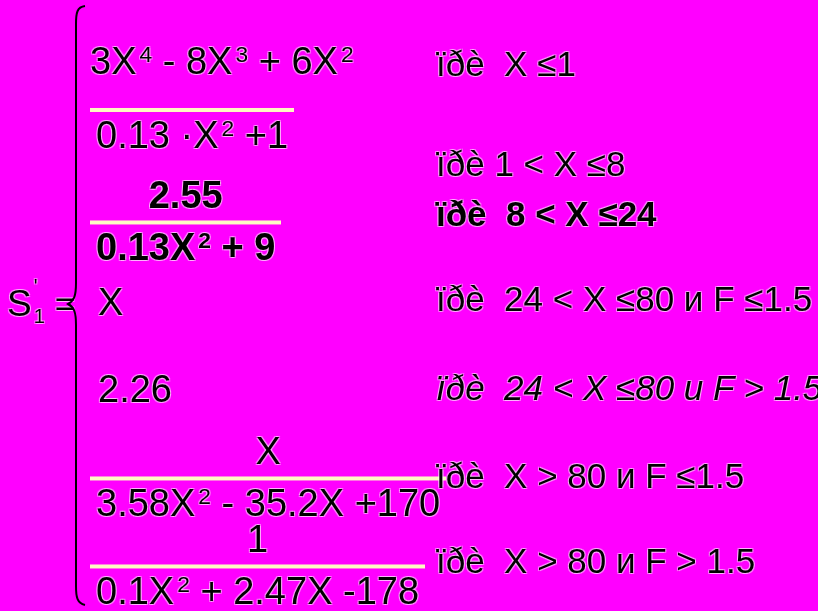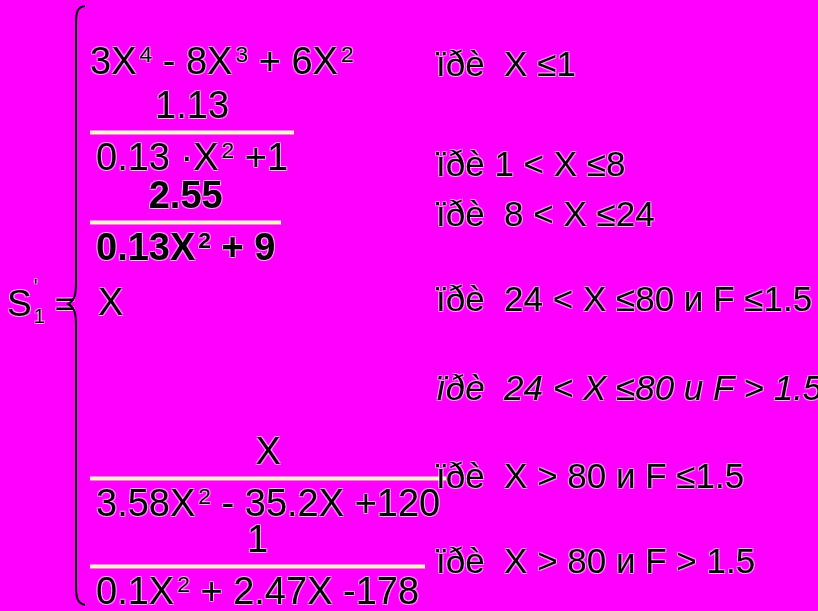--- a/index.html
+++ b/index.html
@@ -94,27 +94,27 @@
     <span class="equals">=</span>
   </div>
 
   <svg class="brace" width="22" height="602" viewBox="0 0 22 602" fill="none" xmlns="http://www.w3.org/2000/svg">
     <path d="M19 1 C11 2 10 8 10 19 L10 278 C10 291 8 296 2 299 C8 302 10 307 10 320 L10 581 C10 592 11 598 19 600" stroke="#000" stroke-width="2" fill="none"></path>
   </svg>
 
   <div id="cases">
       <div class="case-formula halo" style="top: 62px;"><span>3X</span><span class="exp">4</span><span> - 8X</span><span class="exp">3</span><span> + 6X</span><span class="exp">2</span></div>
       <div class="case-condition halo" style="top: 63px;">ïðè  X ≤1</div>
-      <div class="case-formula halo" style="top: 132px;"><div class="fraction"><div class="num"><span>1.13</span></div><div class="den"><span>0.13 ·X</span><span class="exp">2</span><span> +1</span></div></div></div>
+      <div class="case-formula halo" style="top: 132px;"><div class="fraction"><div class="den"><span>0.13 ·X</span><span class="exp">2</span><span> +1</span></div></div></div>
       <div class="case-condition halo" style="top: 127px; margin-top: 36px;">ïðè 1 &lt; X ≤8</div>
       <div class="case-formula halo" style="top: 222px; font-weight: bold;"><div class="fraction"><div class="num"><span>2.55</span></div><div class="den"><span>0.13X</span><span class="exp">2</span><span> + 9</span></div></div></div>
-      <div class="case-condition halo" style="top: 213px;">ïðè  8 &lt; X ≤24</div>
+      <div class="case-condition halo" style="top: 213px; font-weight: bold;">ïðè  8 &lt; X ≤24</div>
       <div class="case-formula halo" style="top: 305px;"><div class="fraction"><div class="num"><span>X</span></div></div></div>
       <div class="case-condition halo" style="top: 298px;">ïðè  24 &lt; X ≤80 и F ≤1.5</div>
-      <div class="case-formula halo" style="top: 392px;"><div class="fraction"></div></div>
+      <div class="case-formula halo" style="top: 392px;"><div class="fraction"><div class="num"><span>2.26</span></div></div></div>
       <div class="case-condition halo" style="top: 387px; font-style: italic;">ïðè  24 &lt; X ≤80 и F &gt; 1.5</div>
-      <div class="case-formula halo" style="top: 478px;"><div class="fraction"><div class="num"><span>X</span></div><div class="den"><span>3.58X</span><span class="exp">2</span><span> - 35.2X +120</span></div></div></div>
+      <div class="case-formula halo" style="top: 478px;"><div class="fraction"><div class="num"><span>X</span></div><div class="den"><span>3.58X</span><span class="exp">2</span><span> - 35.2X +170</span></div></div></div>
       <div class="case-condition halo" style="top: 475px;">ïðè  X &gt; 80 и F ≤1.5</div>
       <div class="case-formula halo" style="top: 566px;"><div class="fraction"><div class="num"><span>1</span></div><div class="den"><span>0.1X</span><span class="exp">2</span><span> + 2.47X -178</span></div></div></div>
       <div class="case-condition halo" style="top: 560px;">ïðè  X &gt; 80 и F &gt; 1.5</div>
     </div>
 
 </div>
 
 </body></html>

